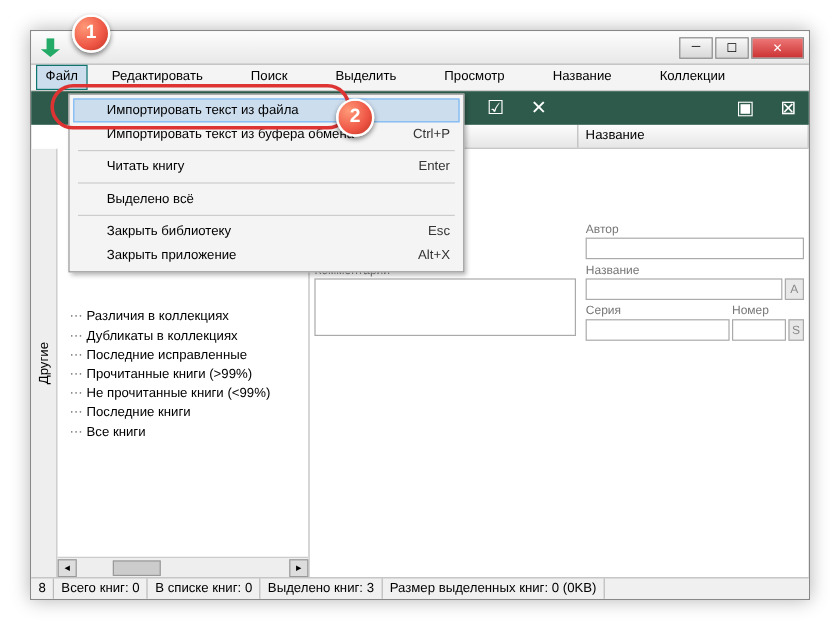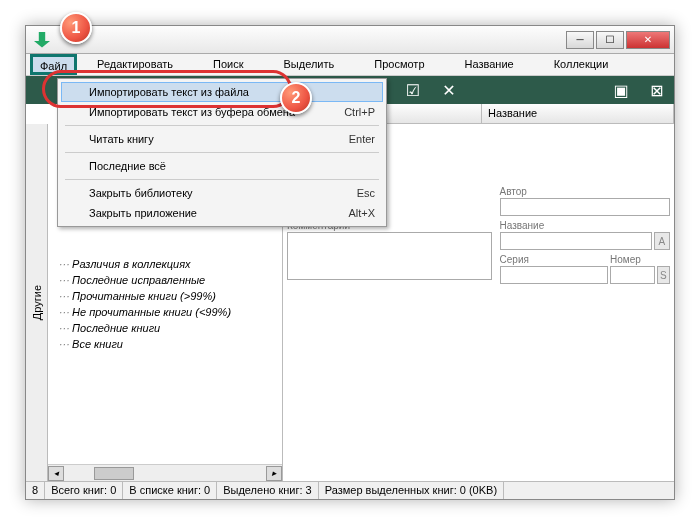--- a/index.html
+++ b/index.html
@@ -4,31 +4,31 @@
 <style>
 * { box-sizing: border-box; margin: 0; padding: 0; font-family: Tahoma, sans-serif; font-size: 11px; }
 body { background: #fff; width: 700px; height: 525px; position: relative; overflow: hidden; }
 .shadow-frame { position: absolute; left: 25px; top: 25px; right: 25px; bottom: 25px; border: 1px solid #888; box-shadow: 0 0 15px rgba(0,0,0,0.3); background: #fff; }
 .titlebar { height: 28px; background: linear-gradient(#fdfdfd,#e8e8e8); border-bottom: 1px solid #aaa; display: flex; align-items: center; justify-content: flex-end; padding: 0 4px; }
 .win-btn { width: 28px; height: 18px; margin-left: 2px; border: 1px solid #888; background: linear-gradient(#f8f8f8,#d8d8d8); display: flex; align-items: center; justify-content: center; font-size: 10px; cursor: pointer; }
 .win-btn.close { background: linear-gradient(#e77,#c33); color: #fff; width: 44px; }
 .app-icon { width: 16px; height: 16px; margin-right: auto; margin-left: 4px; background: #2a6; clip-path: polygon(30% 0,70% 0,70% 60%,100% 60%,50% 100%,0 60%,30% 60%); }
 .menubar { height: 22px; background: #f4f4f4; border-bottom: 1px solid #ccc; display: flex; padding: 0 4px; }
 .menu-item { padding: 4px 20px; cursor: pointer; }
-.menu-item.active { background: #cde; border: 3px solid #0f766e; padding: 3px 7px; }
+.menu-item.active { background: #cde; border: 1px solid #0f766e; padding: 3px 7px; }
 .toolbar { height: 28px; background: #2d5a4a; display: flex; align-items: center; padding: 0 8px; gap: 18px; color: #fff; position: relative; }
 .toolbar .sep { flex: 1; }
 .tool-ico { width: 18px; height: 18px; display: flex; align-items: center; justify-content: center; font-size: 16px; cursor: pointer; }
 .col-headers { height: 20px; background: linear-gradient(#fdfdfd,#e6e6e6); border-bottom: 1px solid #bbb; display: flex; margin-left: 278px; }
 .col-h { border-right: 1px solid #bbb; padding: 3px 6px; }
 .col-h:nth-child(1){width:28px;} .col-h:nth-child(2){width:150px;} .col-h:nth-child(3){flex:1;}
 .main-area { position: absolute; top: 98px; bottom: 18px; left: 0; right: 0; display: flex; }
 .vtab { width: 22px; background: #eee; border-right: 1px solid #bbb; display: flex; align-items: center; justify-content: center; }
 .vtab span { writing-mode: vertical-rl; transform: rotate(180deg); padding: 6px 2px; }
-.sidebar { width: 235px; border-right: 1px solid #bbb; background: #fff; position: relative; display:flex; flex-direction:column;font-style:italic;}
+.sidebar { width: 210px; border-right: 1px solid #bbb; background: #fff; position: relative; display:flex; flex-direction:column;}
 .tree { padding: 4px 2px 4px 10px; line-height: 16px; margin-top: 128px; flex:1; overflow:hidden;}
 .tree div { white-space: nowrap; }
 .tree div::before { content: "⋯ "; color: #888; }
 .hscroll { height: 17px; background: #eee; border-top: 1px solid #ccc; display:flex; align-items:center; }
 .hscroll .thumb { width: 40px; height: 13px; background: #ccc; border:1px solid #999; margin-left: 30px;}
 .hscroll .arr { width:16px;height:15px;background:#ddd;border:1px solid #999;display:flex;align-items:center;justify-content:center;font-size:9px;}
 .content { flex: 1; position: relative; }
 .detail-pane { position: absolute; top: 62px; left: 4px; right: 4px; }
 .fld-row { display: flex; gap: 8px; margin-bottom: 4px; }
 .fld { flex: 1; }
@@ -83,20 +83,21 @@
     <div class="col-h">Название</div>
   </div>
 
   <div class="main-area">
     <div class="vtab">
         <span>Другие</span>
       </div>
     <div class="sidebar">
       <div class="tree">
         <div>Различия в коллекциях</div>
+        <div>Дубликаты в коллекциях</div>
         <div>Последние исправленные</div>
         <div>Прочитанные книги (&gt;99%)</div>
         <div>Не прочитанные книги (&lt;99%)</div>
         <div>Последние книги</div>
         <div>Все книги</div>
       </div>
       <div class="hscroll">
         <div class="arr">◂</div>
         <div class="thumb"></div>
         <div style="flex:1"></div>
@@ -161,21 +162,21 @@
       <span>Импортировать текст из буфера обмена</span>
       <span class="sc">Ctrl+P</span>
     </div>
     <div class="dd-sep"></div>
     <div class="dd-item">
       <span>Читать книгу</span>
       <span class="sc">Enter</span>
     </div>
     <div class="dd-sep"></div>
     <div class="dd-item">
-      <span>Последние всё</span>
+      <span>Выделено всё</span>
     </div>
     <div class="dd-sep"></div>
     <div class="dd-item">
       <span>Закрыть библиотеку</span>
       <span class="sc">Esc</span>
     </div>
     <div class="dd-item">
       <span>Закрыть приложение</span>
       <span class="sc">Alt+X</span>
     </div>

